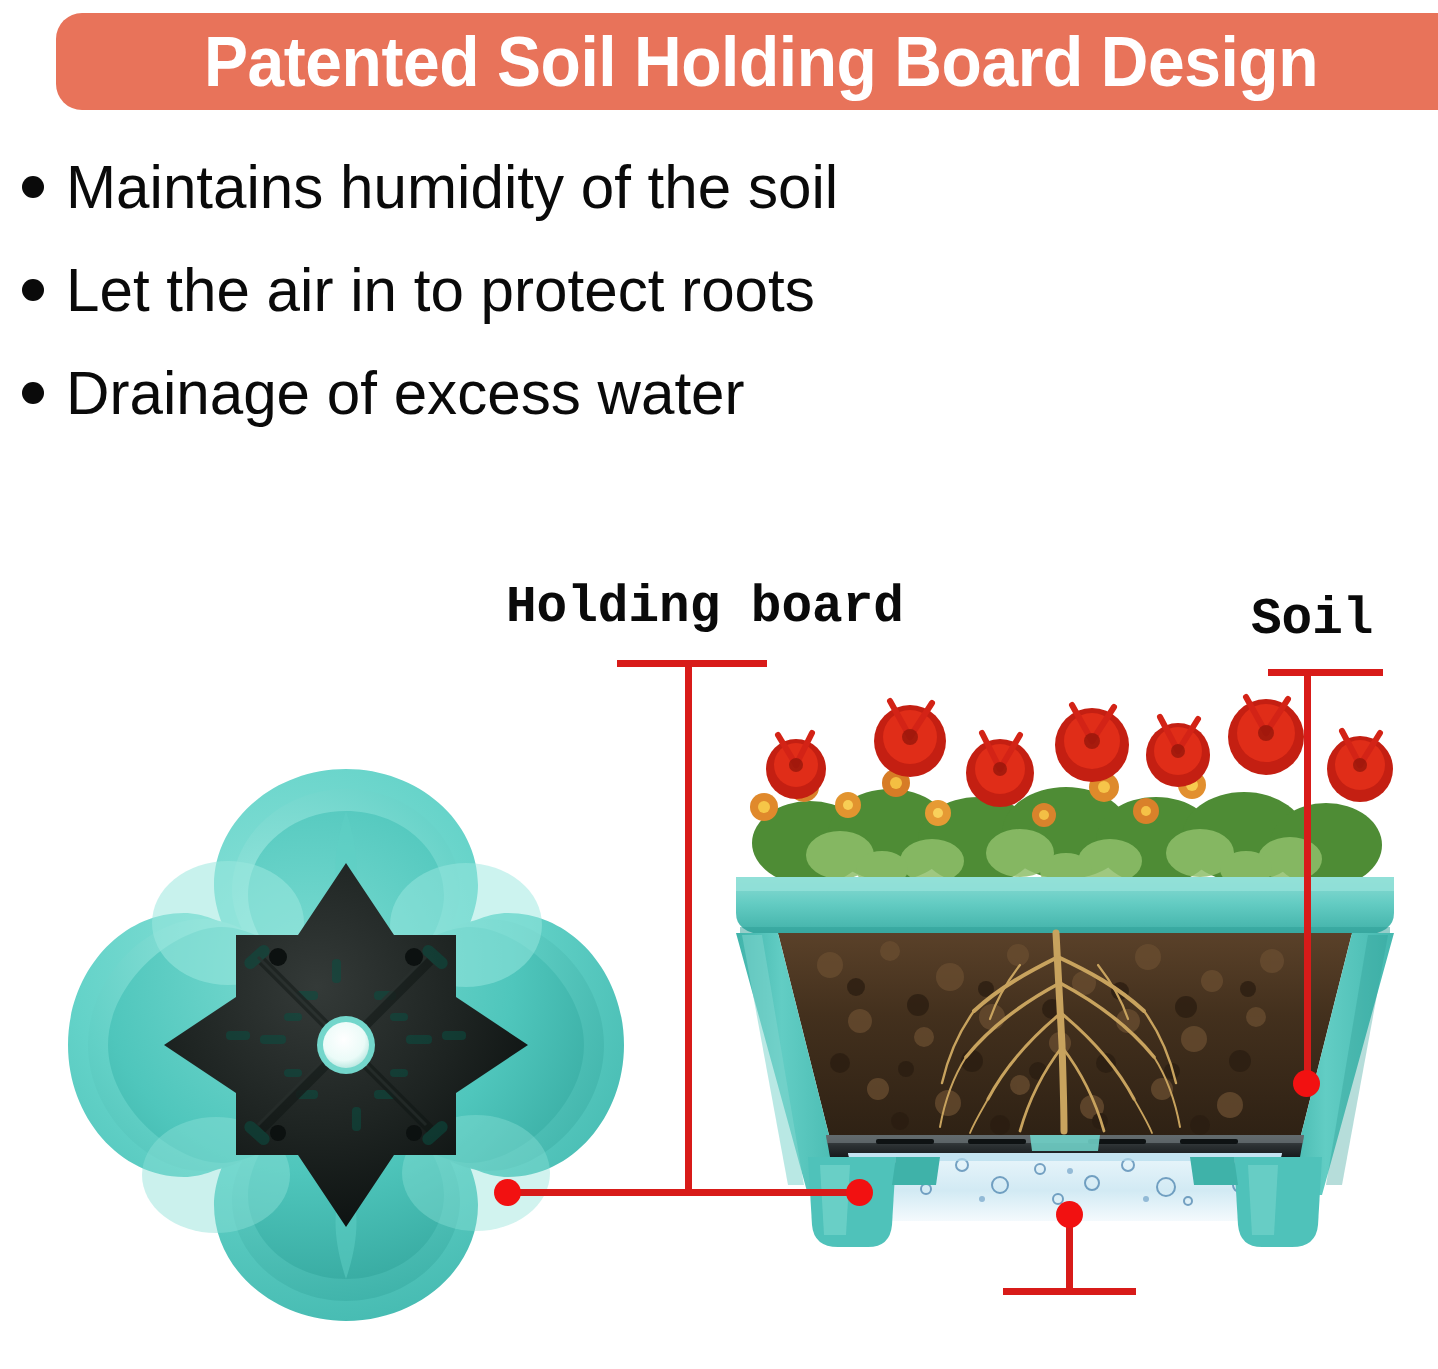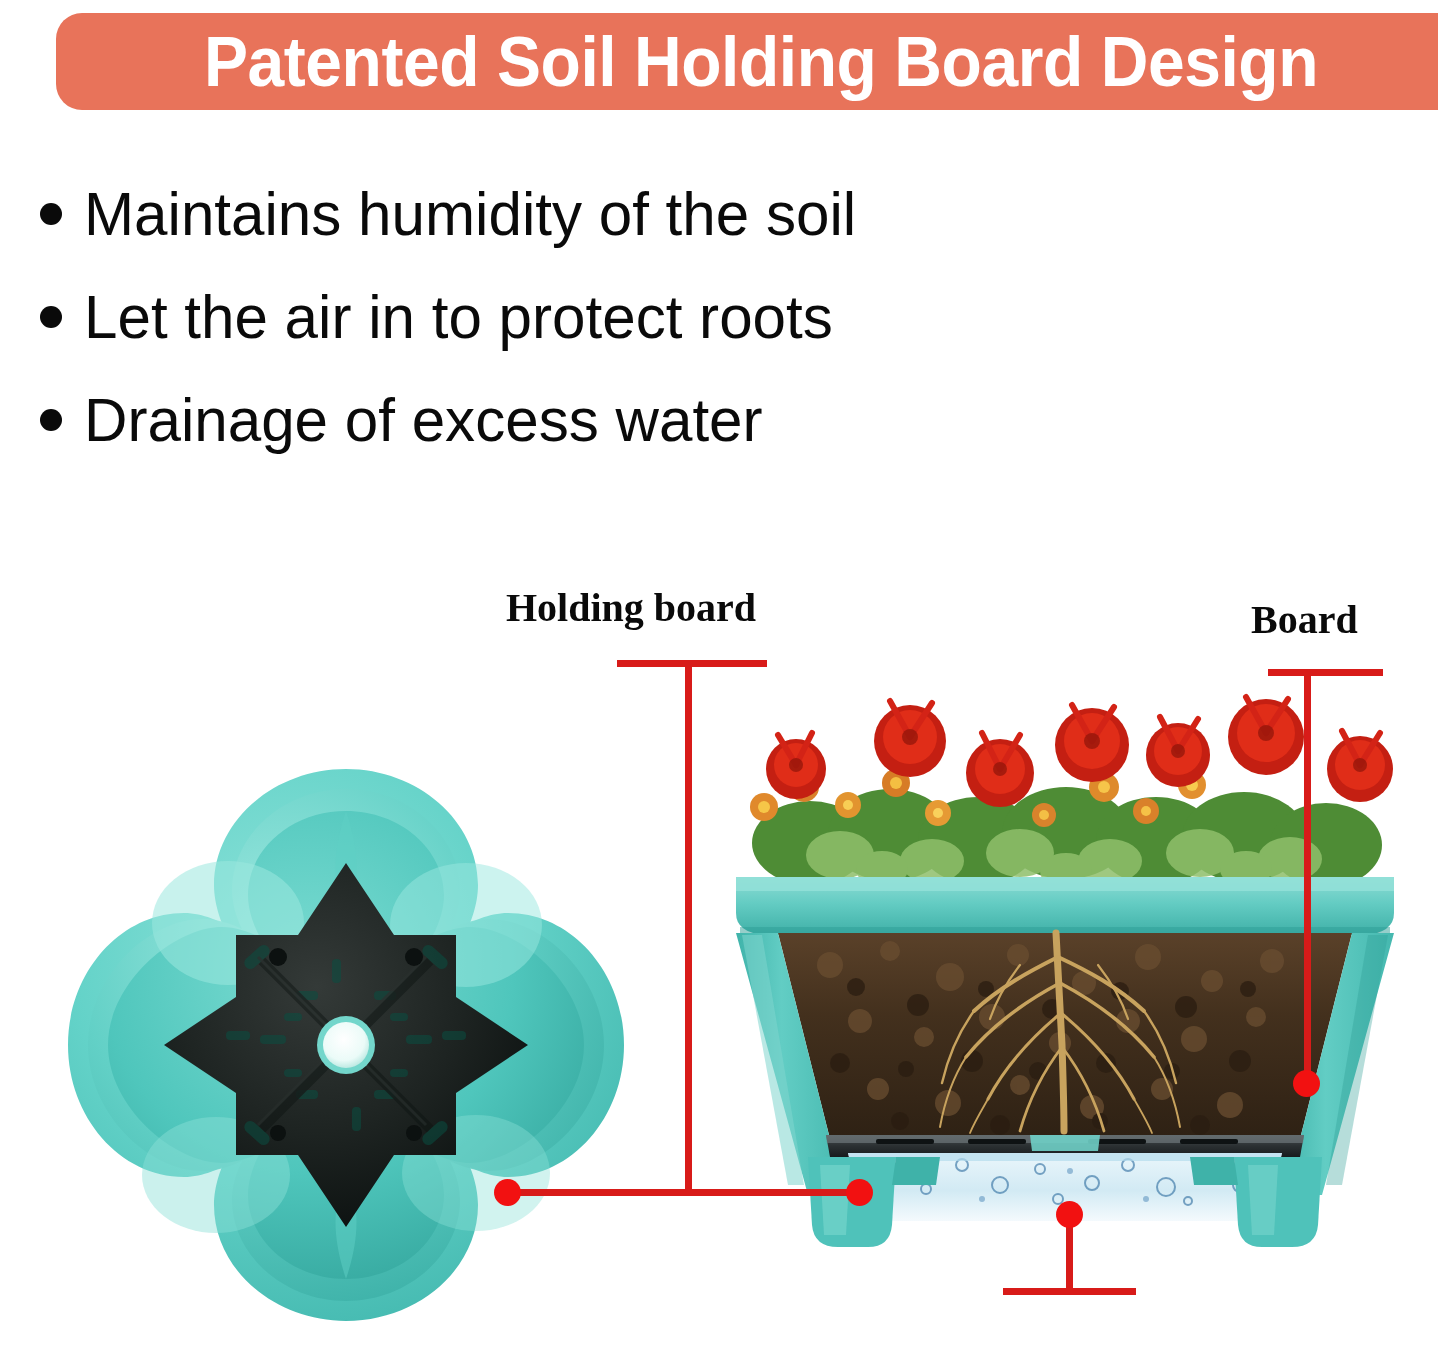--- a/index.html
+++ b/index.html
@@ -42,24 +42,23 @@
     font-size: 71px;
     line-height: 1;
     letter-spacing: -0.5px;
     white-space: nowrap;
     transform: scaleX(0.93);
   }
 
   
   .bullets {
     position: absolute;
-    left: 40px;
+    left: 22px;
     top: 150px;
     width: 1100px;
-    margin-top: 27px;
   }
   .bullet-row {
     display: flex;
     align-items: flex-start;
     height: 103px;
   }
   .bullet-dot {
     width: 22px;
     height: 22px;
     border-radius: 50%;
@@ -85,23 +84,23 @@
     left: 0;
     top: 470px;
     width: 1438px;
     height: 899px;
   }
 
   
   .callout-label {
     position: absolute;
     color: #0A0A0A;
-    font-family: Liberation Serif, serif;
+    font-family: Liberation Mono, monospace;
     font-weight: bold;
-    font-size: 40px;
+    font-size: 51px;
     line-height: 52px;
     white-space: nowrap;
   }
   #label-holding-board { left: 506px; top: 112px; }
   #label-soil          { left: 1251px; top: 124px; }
 
   
   .leader { position: absolute; background: #D81B19; }
   .leader-h { height: 7px; }
   .leader-v { width: 7px; }
@@ -585,21 +584,21 @@
           <path d="M534 492 L622 492 L618 560 Q616 582 592 582 L562 582 Q540 582 538 560 Z" fill="#4FC2BA"></path>
           <path d="M120 500 L150 500 L146 570 L124 570 Z" fill="#7CD7CE" opacity="0.6"></path>
           <path d="M548 500 L578 500 L574 570 L552 570 Z" fill="#7CD7CE" opacity="0.55"></path>
           <path d="M196 492 L240 492 L236 520 L192 520 Z" fill="#3FB2A9"></path>
           <path d="M490 492 L534 492 L538 520 L494 520 Z" fill="#3FB2A9"></path>
         </g>
       </svg>
     </div>
 
     <div class="callout-label" id="label-holding-board">Holding board</div>
-    <div class="callout-label" id="label-soil">Board</div>
+    <div class="callout-label" id="label-soil">Soil</div>
 
     <div class="leader leader-h" id="hb-bar"></div>
     <div class="leader leader-v" id="hb-vert"></div>
     <div class="leader leader-h" id="hb-horiz"></div>
     <div class="leader-dot" id="hb-dot-left"></div>
     <div class="leader-dot" id="hb-dot-right"></div>
 
     <div class="leader leader-h" id="soil-bar"></div>
     <div class="leader leader-v" id="soil-vert"></div>
     <div class="leader-dot" id="soil-dot"></div>

